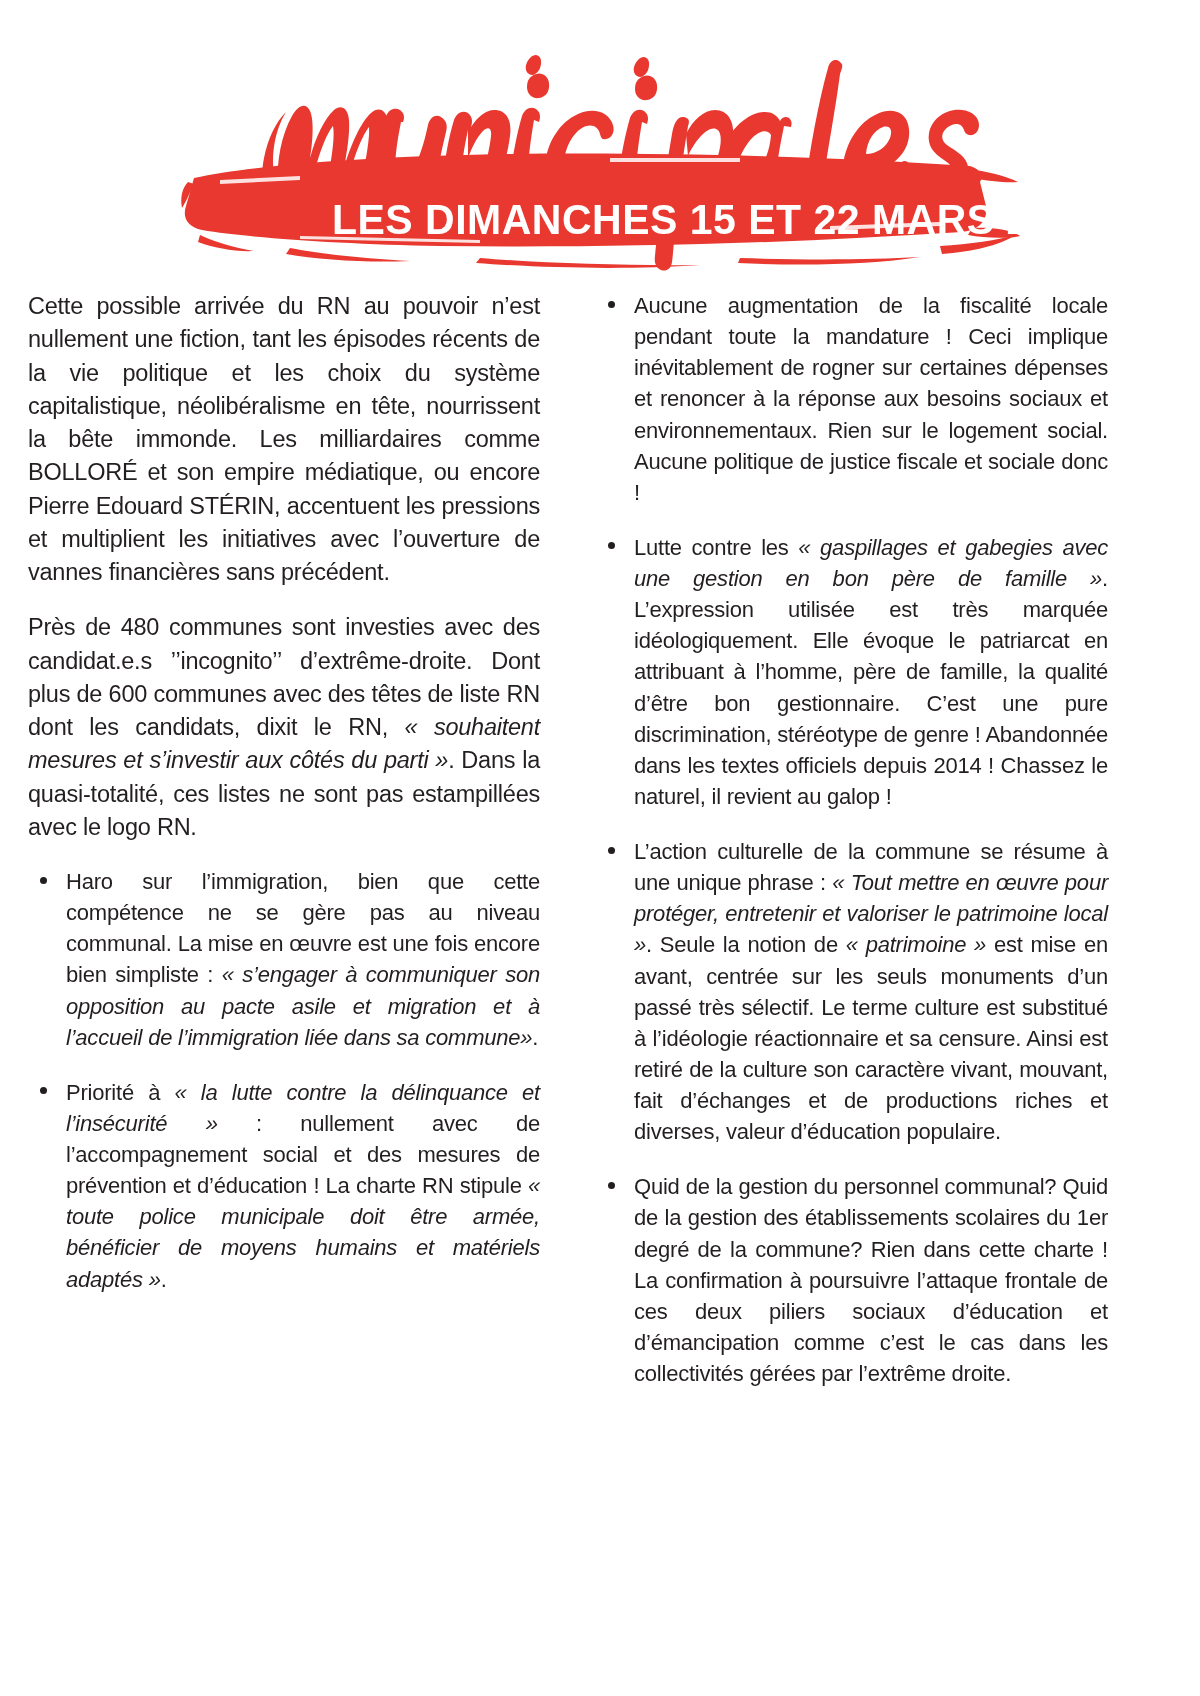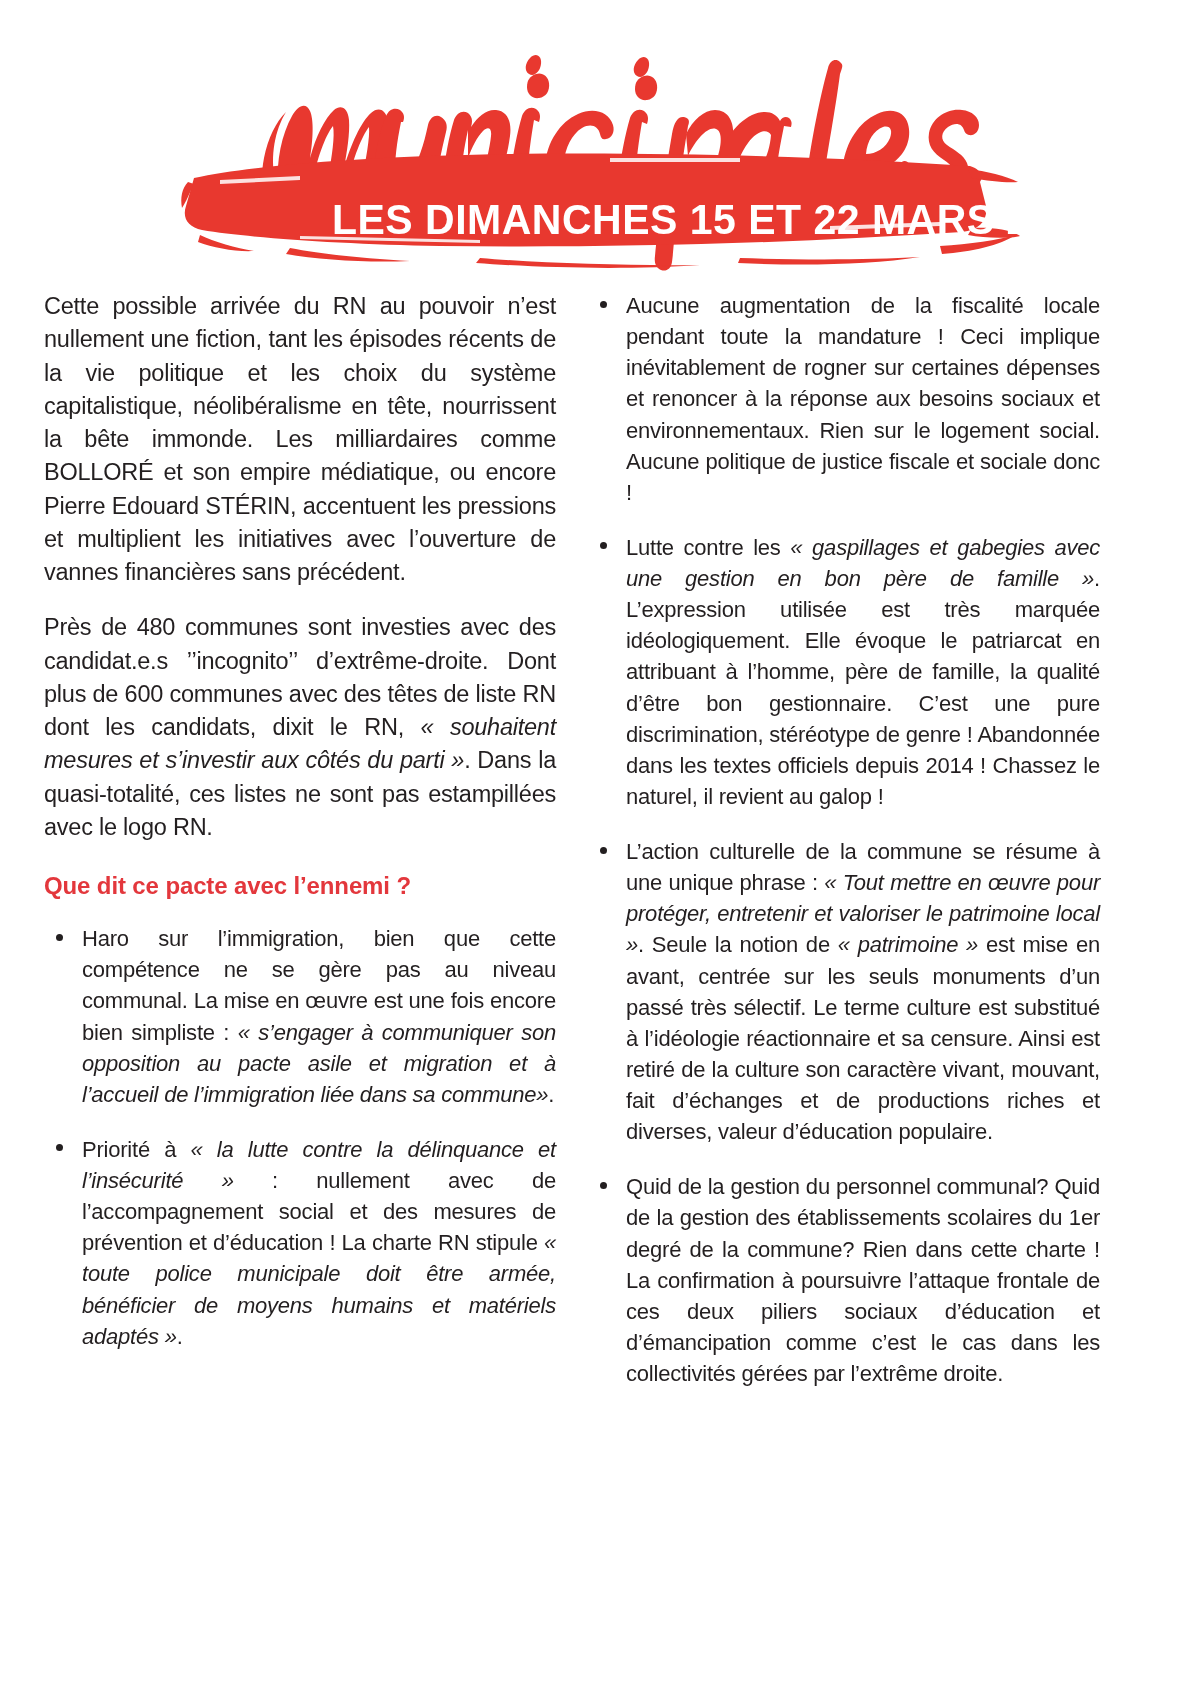--- a/index.html
+++ b/index.html
@@ -28,22 +28,22 @@
     left: 180px;
     top: 30px;
     width: 840px;
     height: 250px;
   }
   .logo-svg { display: block; width: 100%; height: 100%; }
 
   
   .columns {
     display: flex;
-    gap: 32px;
-    padding: 0 25px 0 44px;
+    gap: 56px;
+    padding: 0 25px 0 28px;
     box-sizing: border-box;
     width: 1080px;
   }
   .col {
     width: 512px;
     flex: 0 0 512px;
   }
 
   p.para {
     margin: 0 0 22px 0;
@@ -211,21 +211,20 @@
 
 <div class="columns">
 
   <div class="col">
 
     <p class="para">Cette possible arrivée du RN au pouvoir n’est nullement une fiction, tant les épisodes récents de la vie politique et les choix du système capitalistique, néolibéralisme en tête, nourrissent la bête immonde. Les milliardaires comme BOLLORÉ et son empire médiatique, ou encore Pierre Edouard STÉRIN, accentuent les pressions et multiplient les initiatives avec l’ouverture de vannes financières sans précédent.</p>
 
     <p class="para"><span>Près de 480 communes sont investies avec des candidat.e.s ’’incognito’’ d’extrême-droite. Dont plus de 600 communes avec des têtes de liste RN dont les candidats, dixit le RN, </span><i>« souhaitent mesures et s’investir aux côtés du parti »</i><span>. Dans la quasi-totalité, ces listes ne sont pas estampillées avec le logo RN.</span></p>
 
 
-    <h2 class="section-title">Que dit ce pacte avec l’ennemi ?</h2>
 
     <ul class="bullets">
       <li>
         <span class="dot"></span><span>Haro sur l’immigration, bien que  cette compétence ne se gère pas au niveau communal. La mise en œuvre est une fois encore bien simpliste : </span><i>« s’engager à communiquer son opposition au pacte asile et migration et à l’accueil de l’immigration liée dans sa commune»</i><span></span><i></i><span>.</span>
       </li>
       <li>
         <span class="dot"></span><span>Priorité à </span><i>« la lutte contre la délinquance et l’insécurité »</i><span> : nullement avec de l’accompagnement social et des mesures de prévention et d’éducation ! La charte RN stipule </span><i>« toute police municipale doit être armée, bénéficier de moyens humains et matériels adaptés »</i><span>.</span>
       </li>
     </ul>
   </div>

